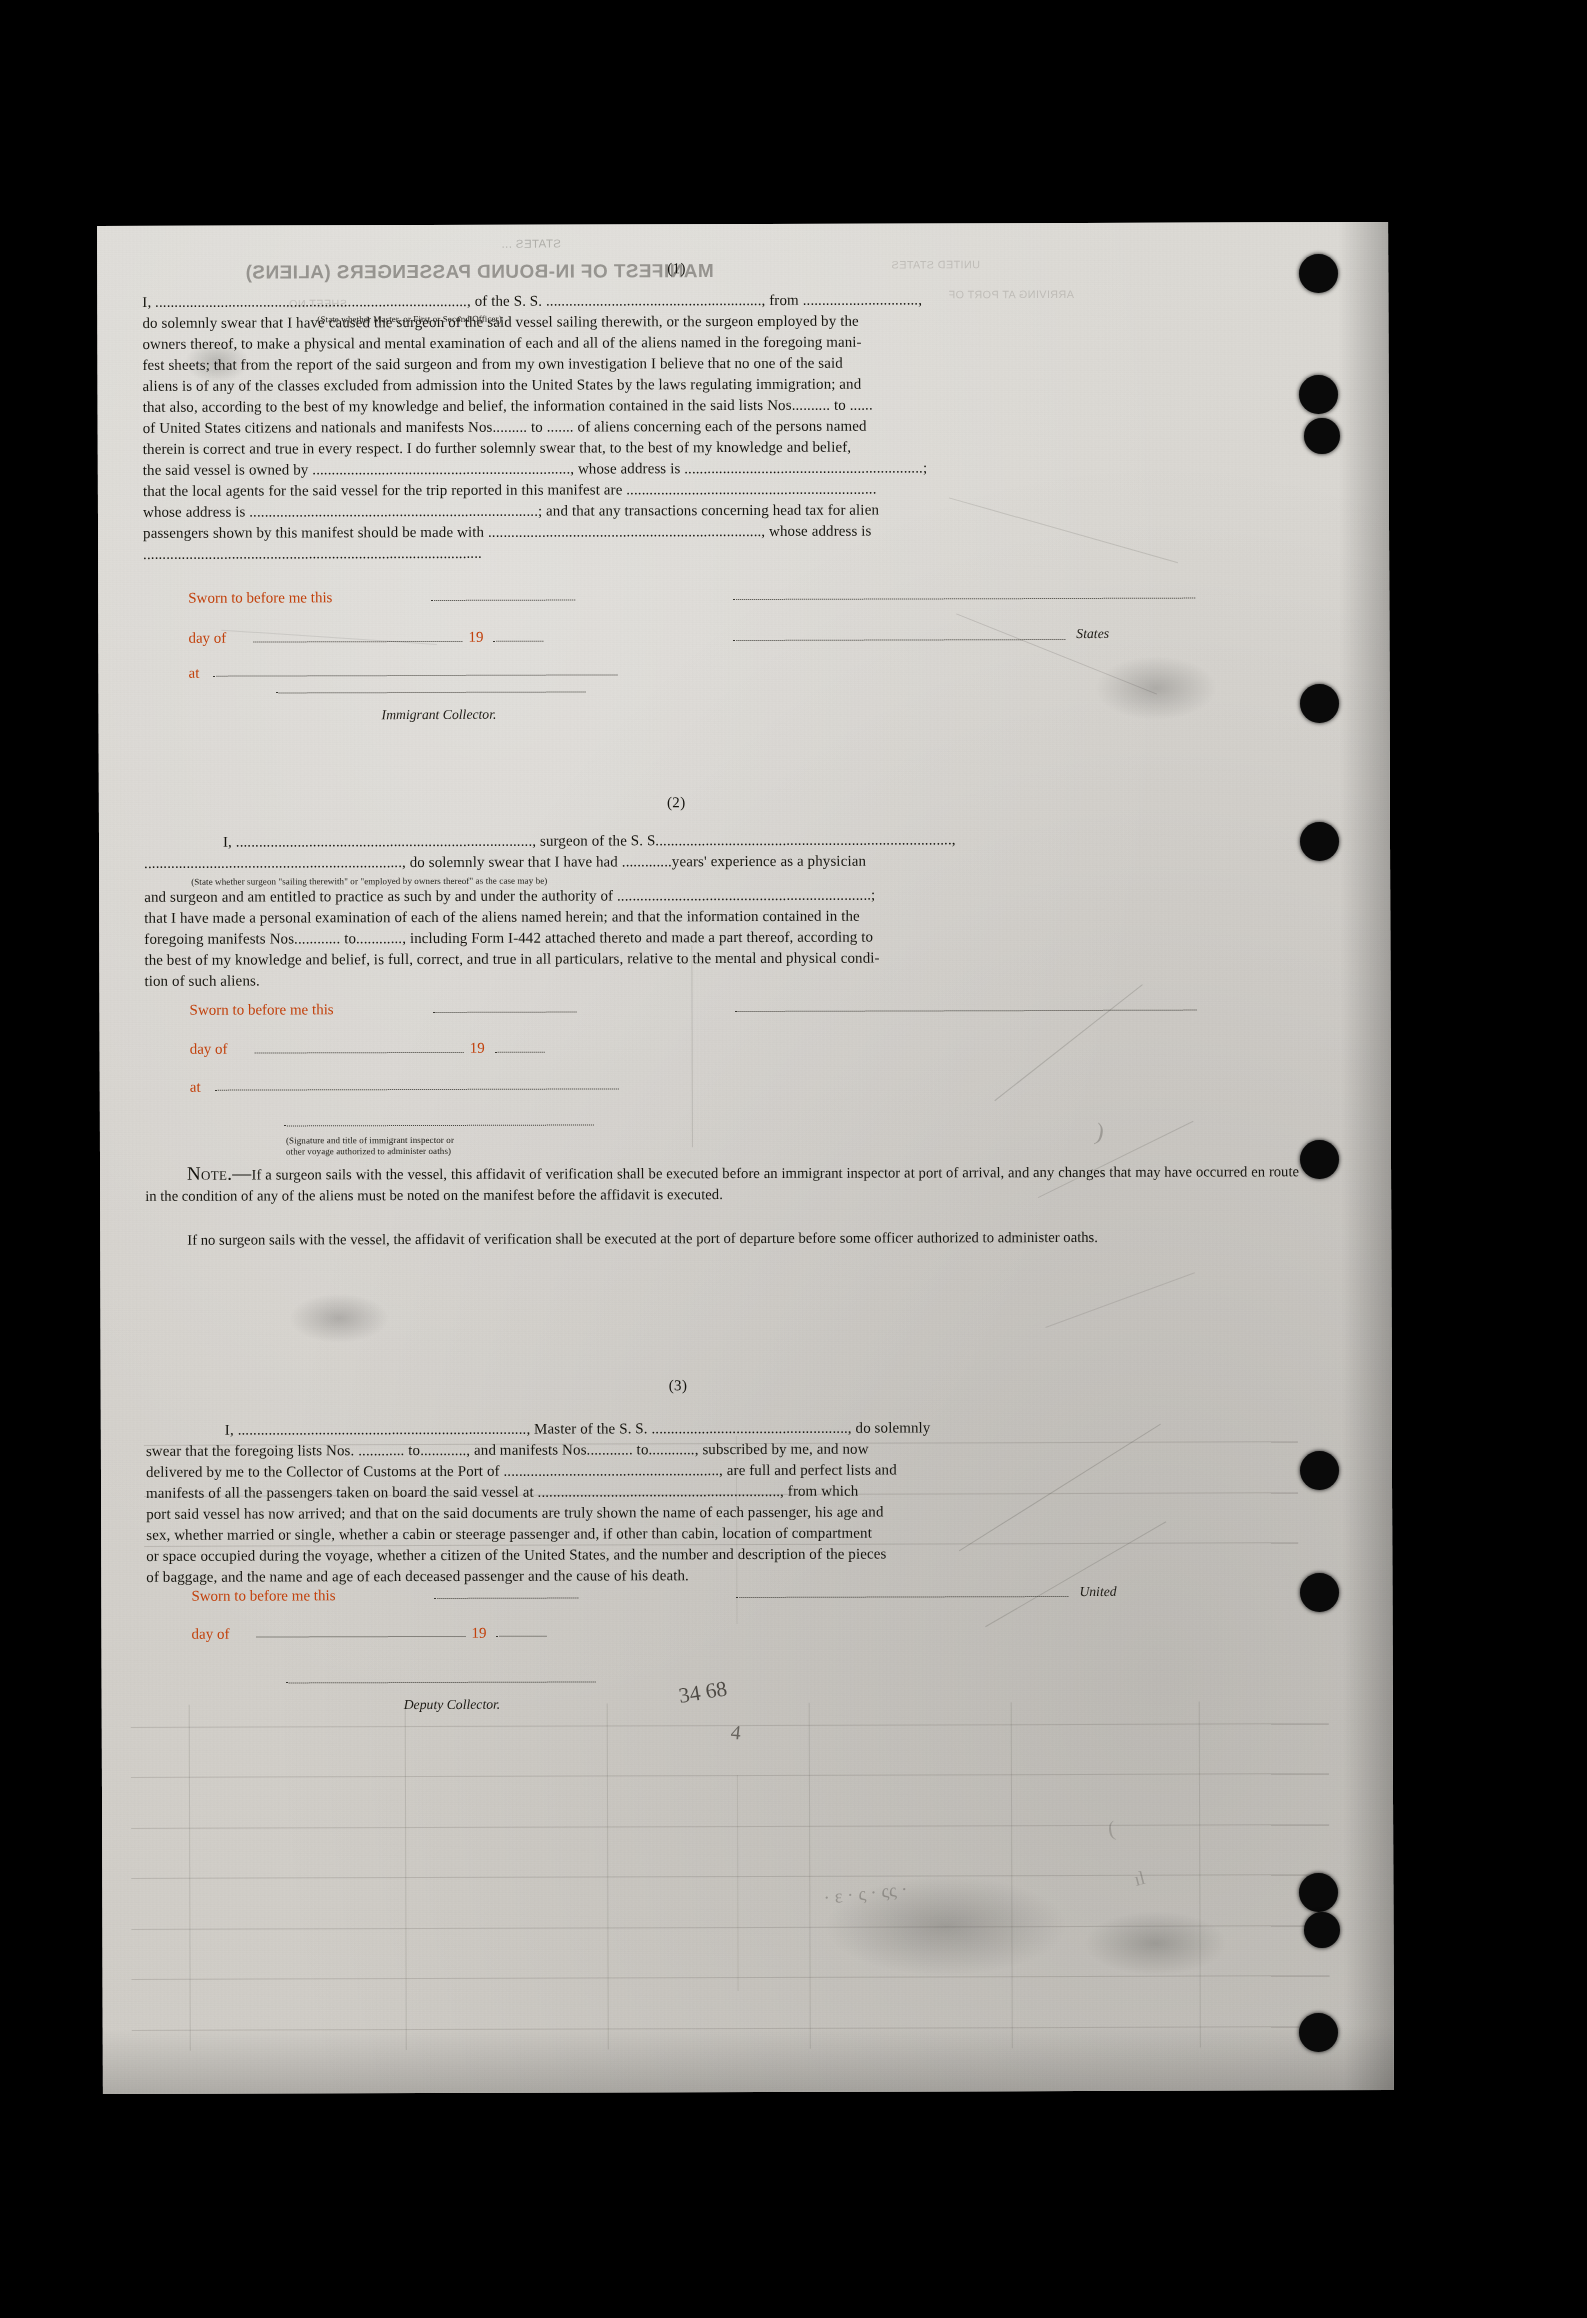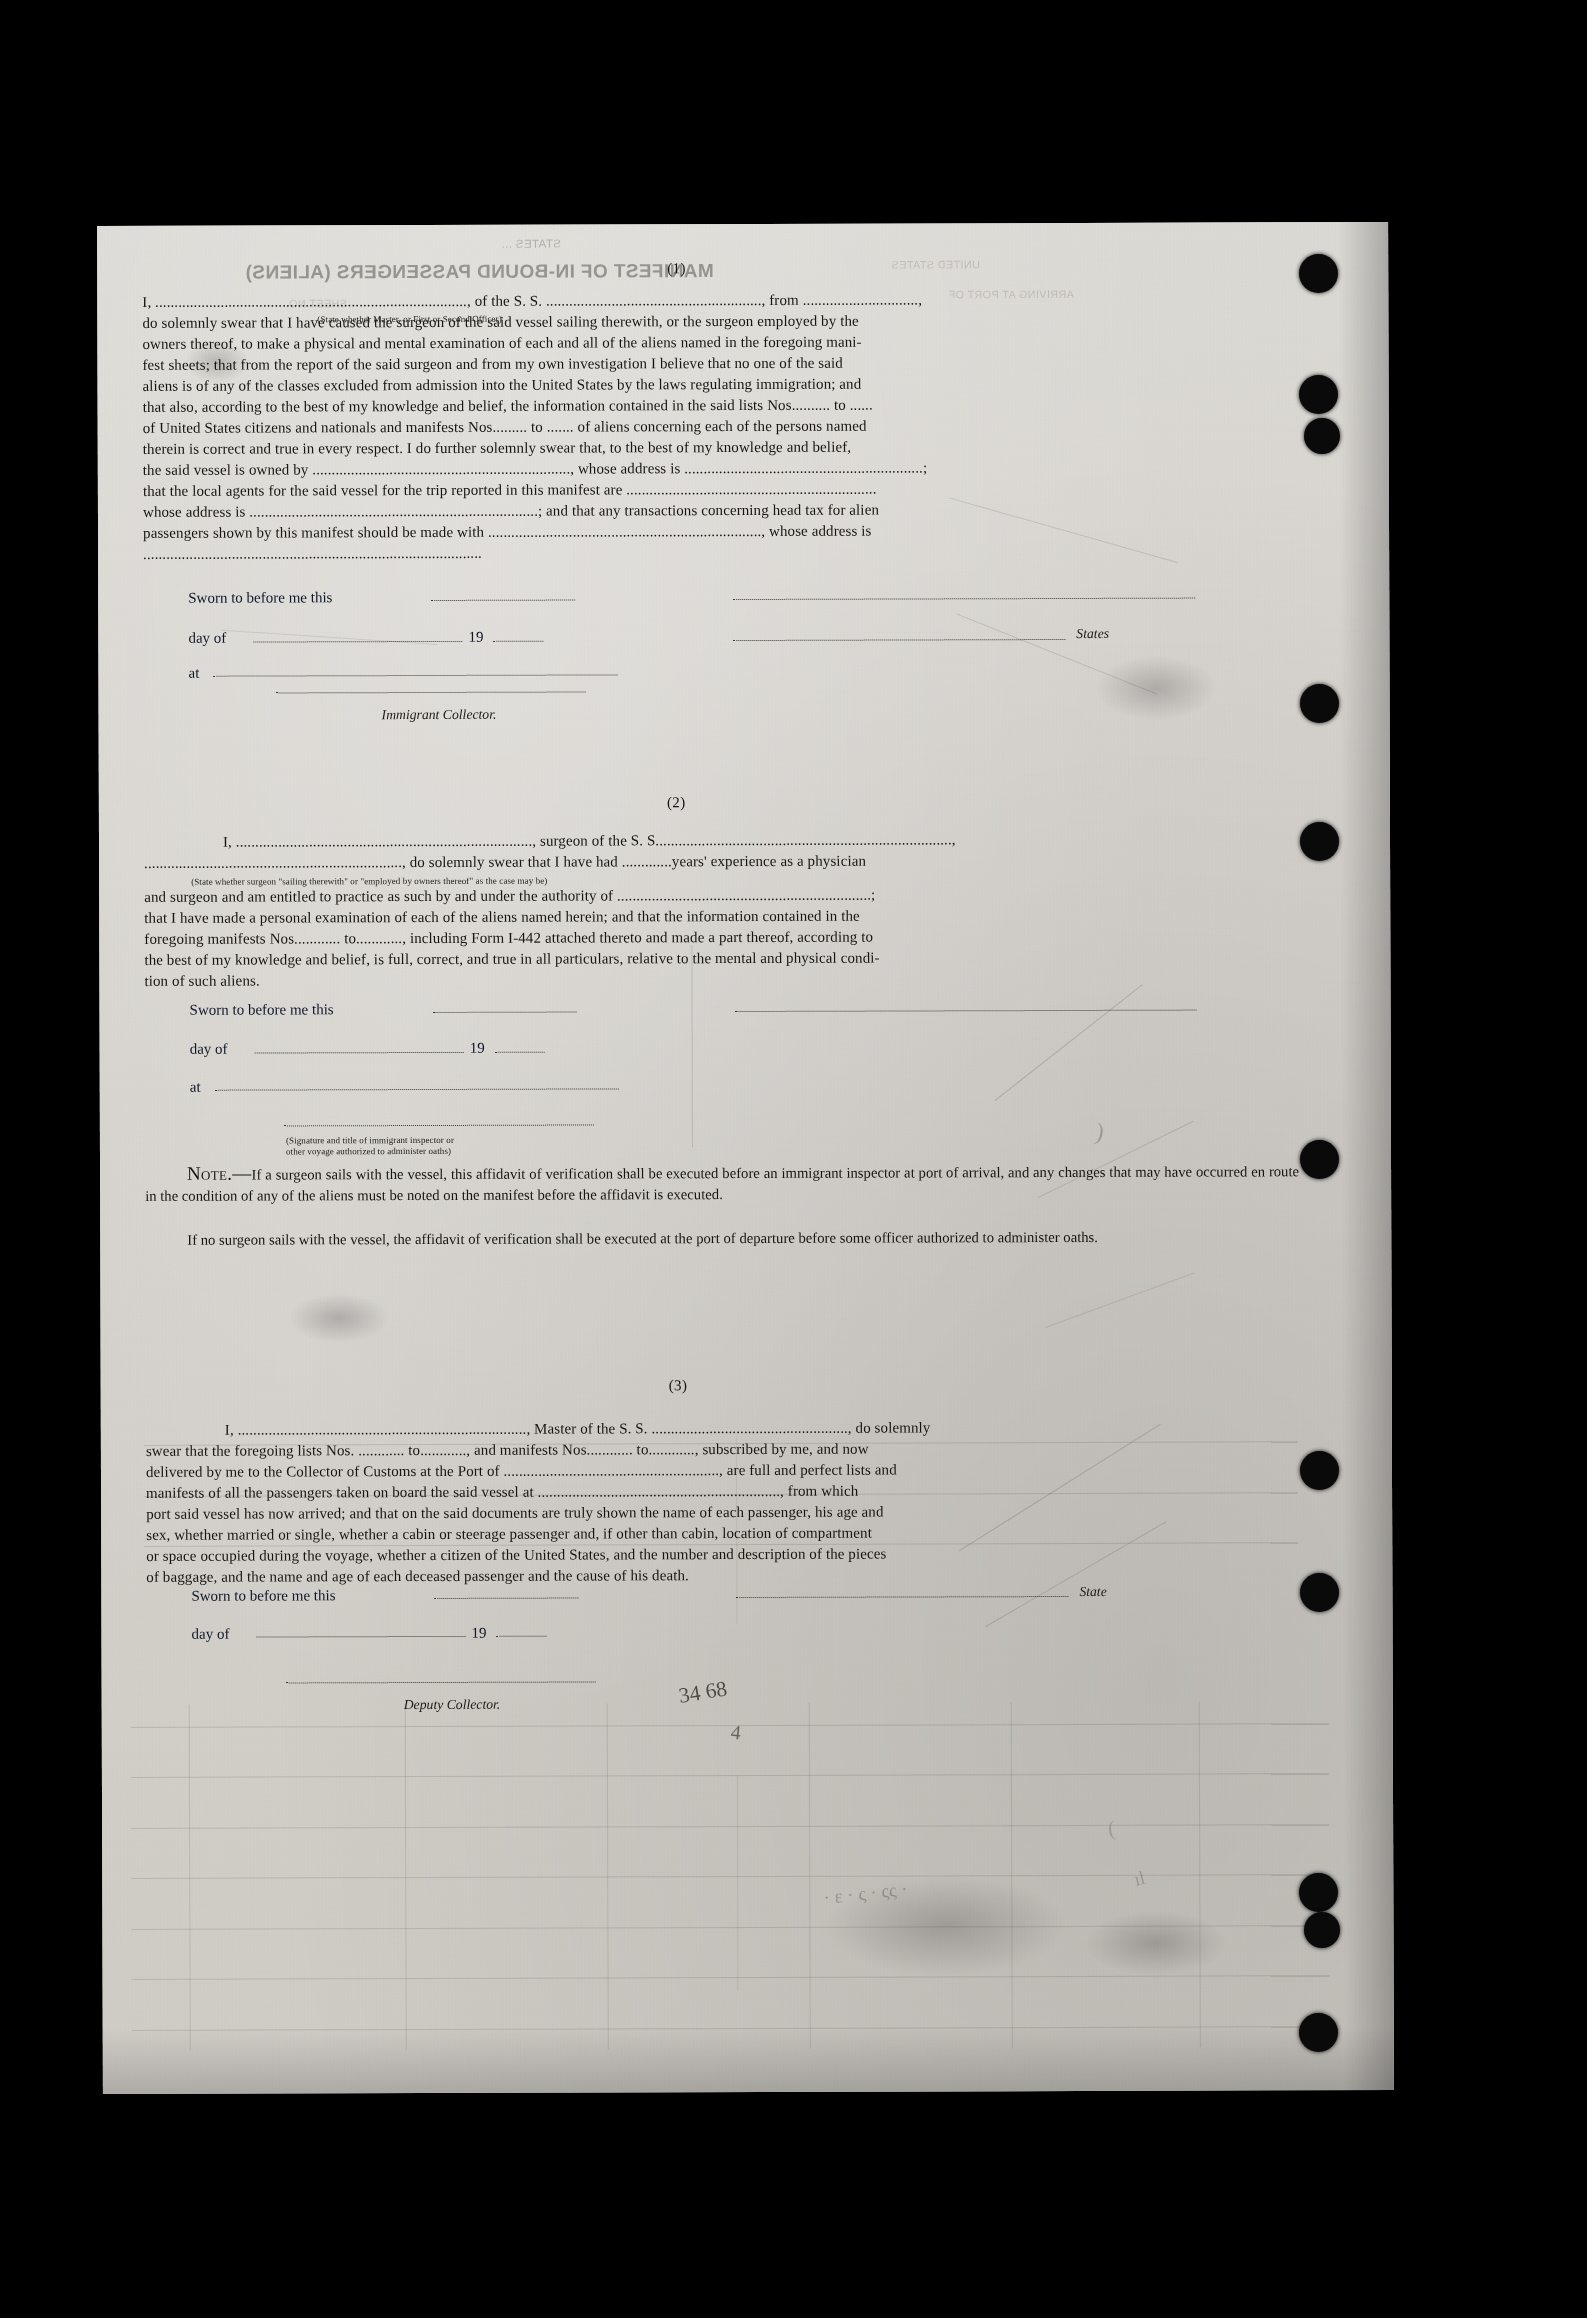--- a/index.html
+++ b/index.html
@@ -72,21 +72,21 @@
   .tight { text-align: left; }
 
   .caption {
     font-size: 9px;
     color: #23221c;
     letter-spacing: 0.1px;
   }
 
   .sworn {
     font-size: 15px;
-    color: #0f172a;
+    color: #c2410c;
   }
   .ital {
     font-style: italic;
     font-size: 13.7px;
     color: #1d1b15;
   }
   .note-body {
     font-size: 14.7px;
     line-height: 20.6px;
     text-align: justify;
@@ -298,21 +298,21 @@
       <div>manifests of all the passengers taken on board the said vessel at ..............................................................., from which</div>
       <div>port said vessel has now arrived; and that on the said documents are truly shown the name of each passenger, his age and</div>
       <div>sex, whether married or single, whether a cabin or steerage passenger and, if other than cabin, location of compartment</div>
       <div>or space occupied during the voyage, whether a citizen of the United States, and the number and description of the pieces</div>
       <div class="tight">of baggage, and the name and age of each deceased passenger and the cause of his death.</div>
     </div>
 
     <div class="blk sworn" style="left:90px; top:1362px;">Sworn to before me this</div>
     <div class="blk" style="left:333px; top:1373px; width:144px; border-bottom:0.7px dotted #3a3832;"></div>
     <div class="blk" style="left:635px; top:1373px; width:332px; border-bottom:0.7px dotted #3a3832;"></div>
-    <div class="blk ital" style="left:978px; top:1361px;">State</div>
+    <div class="blk ital" style="left:978px; top:1361px;">United</div>
 
     <div class="blk sworn" style="left:90px; top:1400px;">day of</div>
     <div class="blk" style="left:155px; top:1411px; width:209px; border-bottom:0.7px dotted #3a3832;"></div>
     <div class="blk sworn" style="left:370px; top:1400px;">19</div>
     <div class="blk" style="left:395px; top:1411px; width:50px; border-bottom:0.7px dotted #3a3832;"></div>
 
     <div class="blk" style="left:184px; top:1457px; width:310px; border-bottom:0.7px dotted #3a3832;"></div>
     <div class="blk ital" style="left:302px; top:1472px;">Deputy Collector.</div>
 
     <div class="stray-mark" style="left:577px; top:1456px; font-size:21.6px; transform:rotate(-9deg); color:rgba(25,22,16,0.70);">34 68</div>

